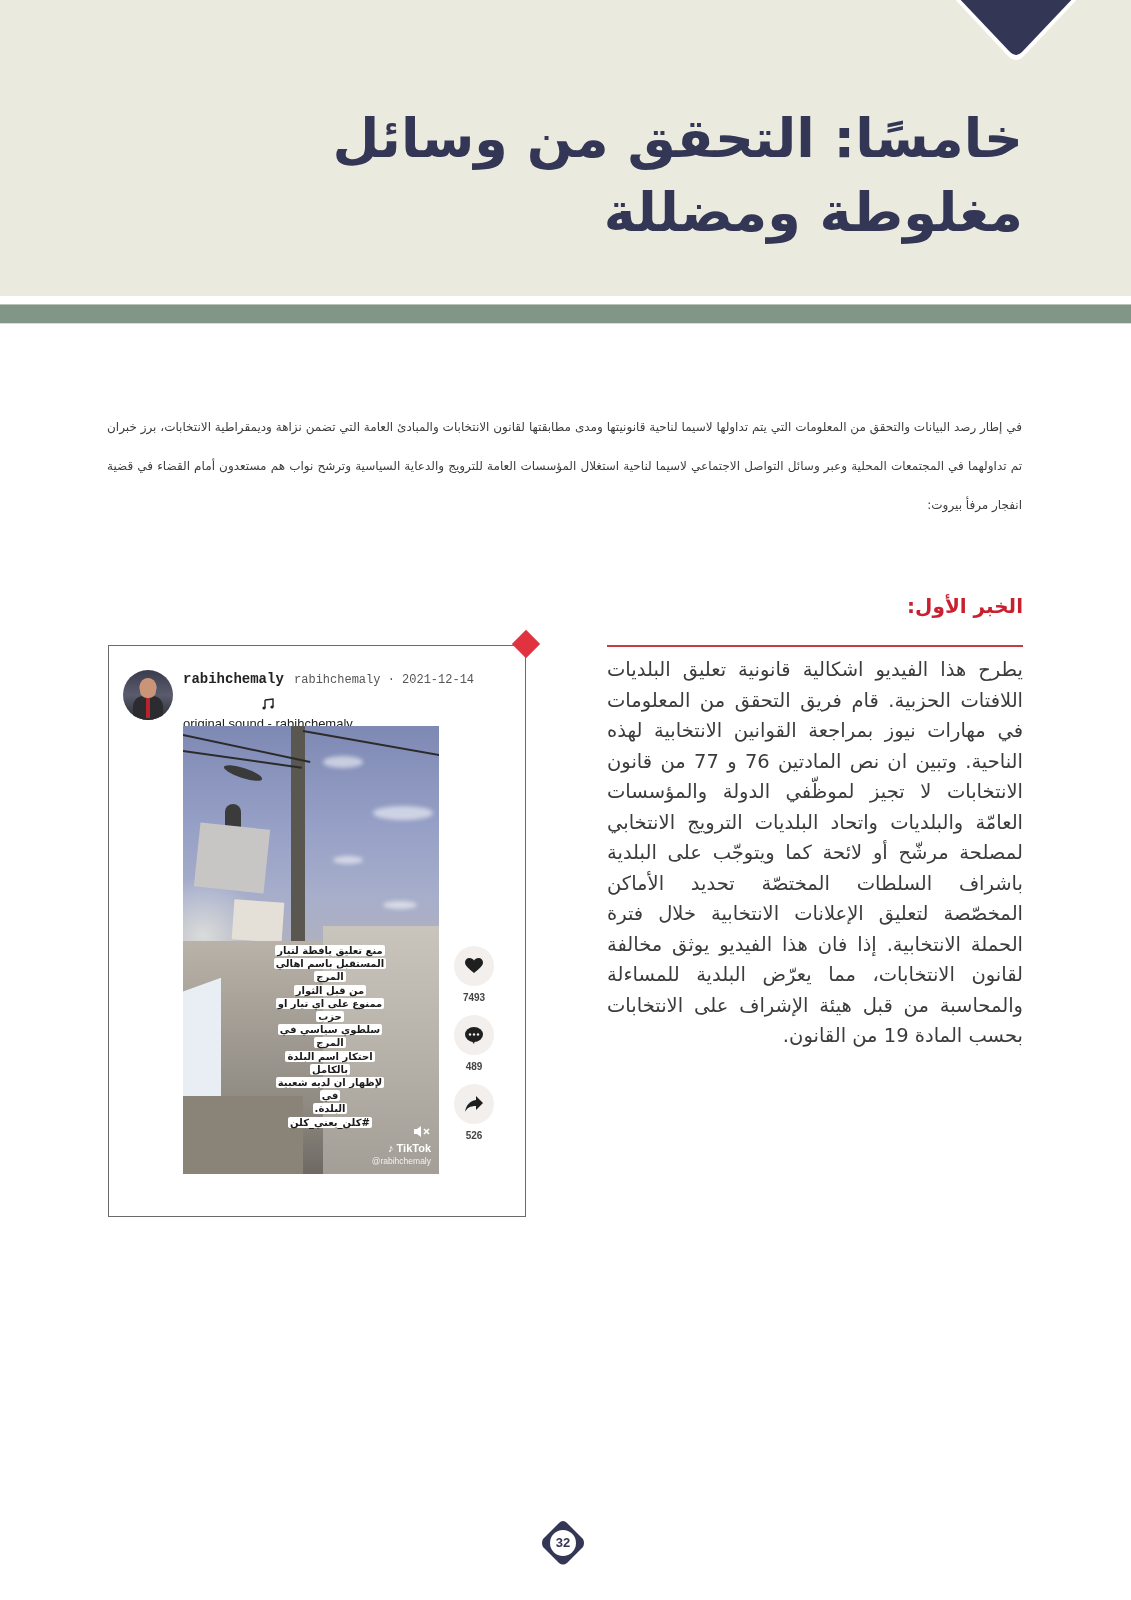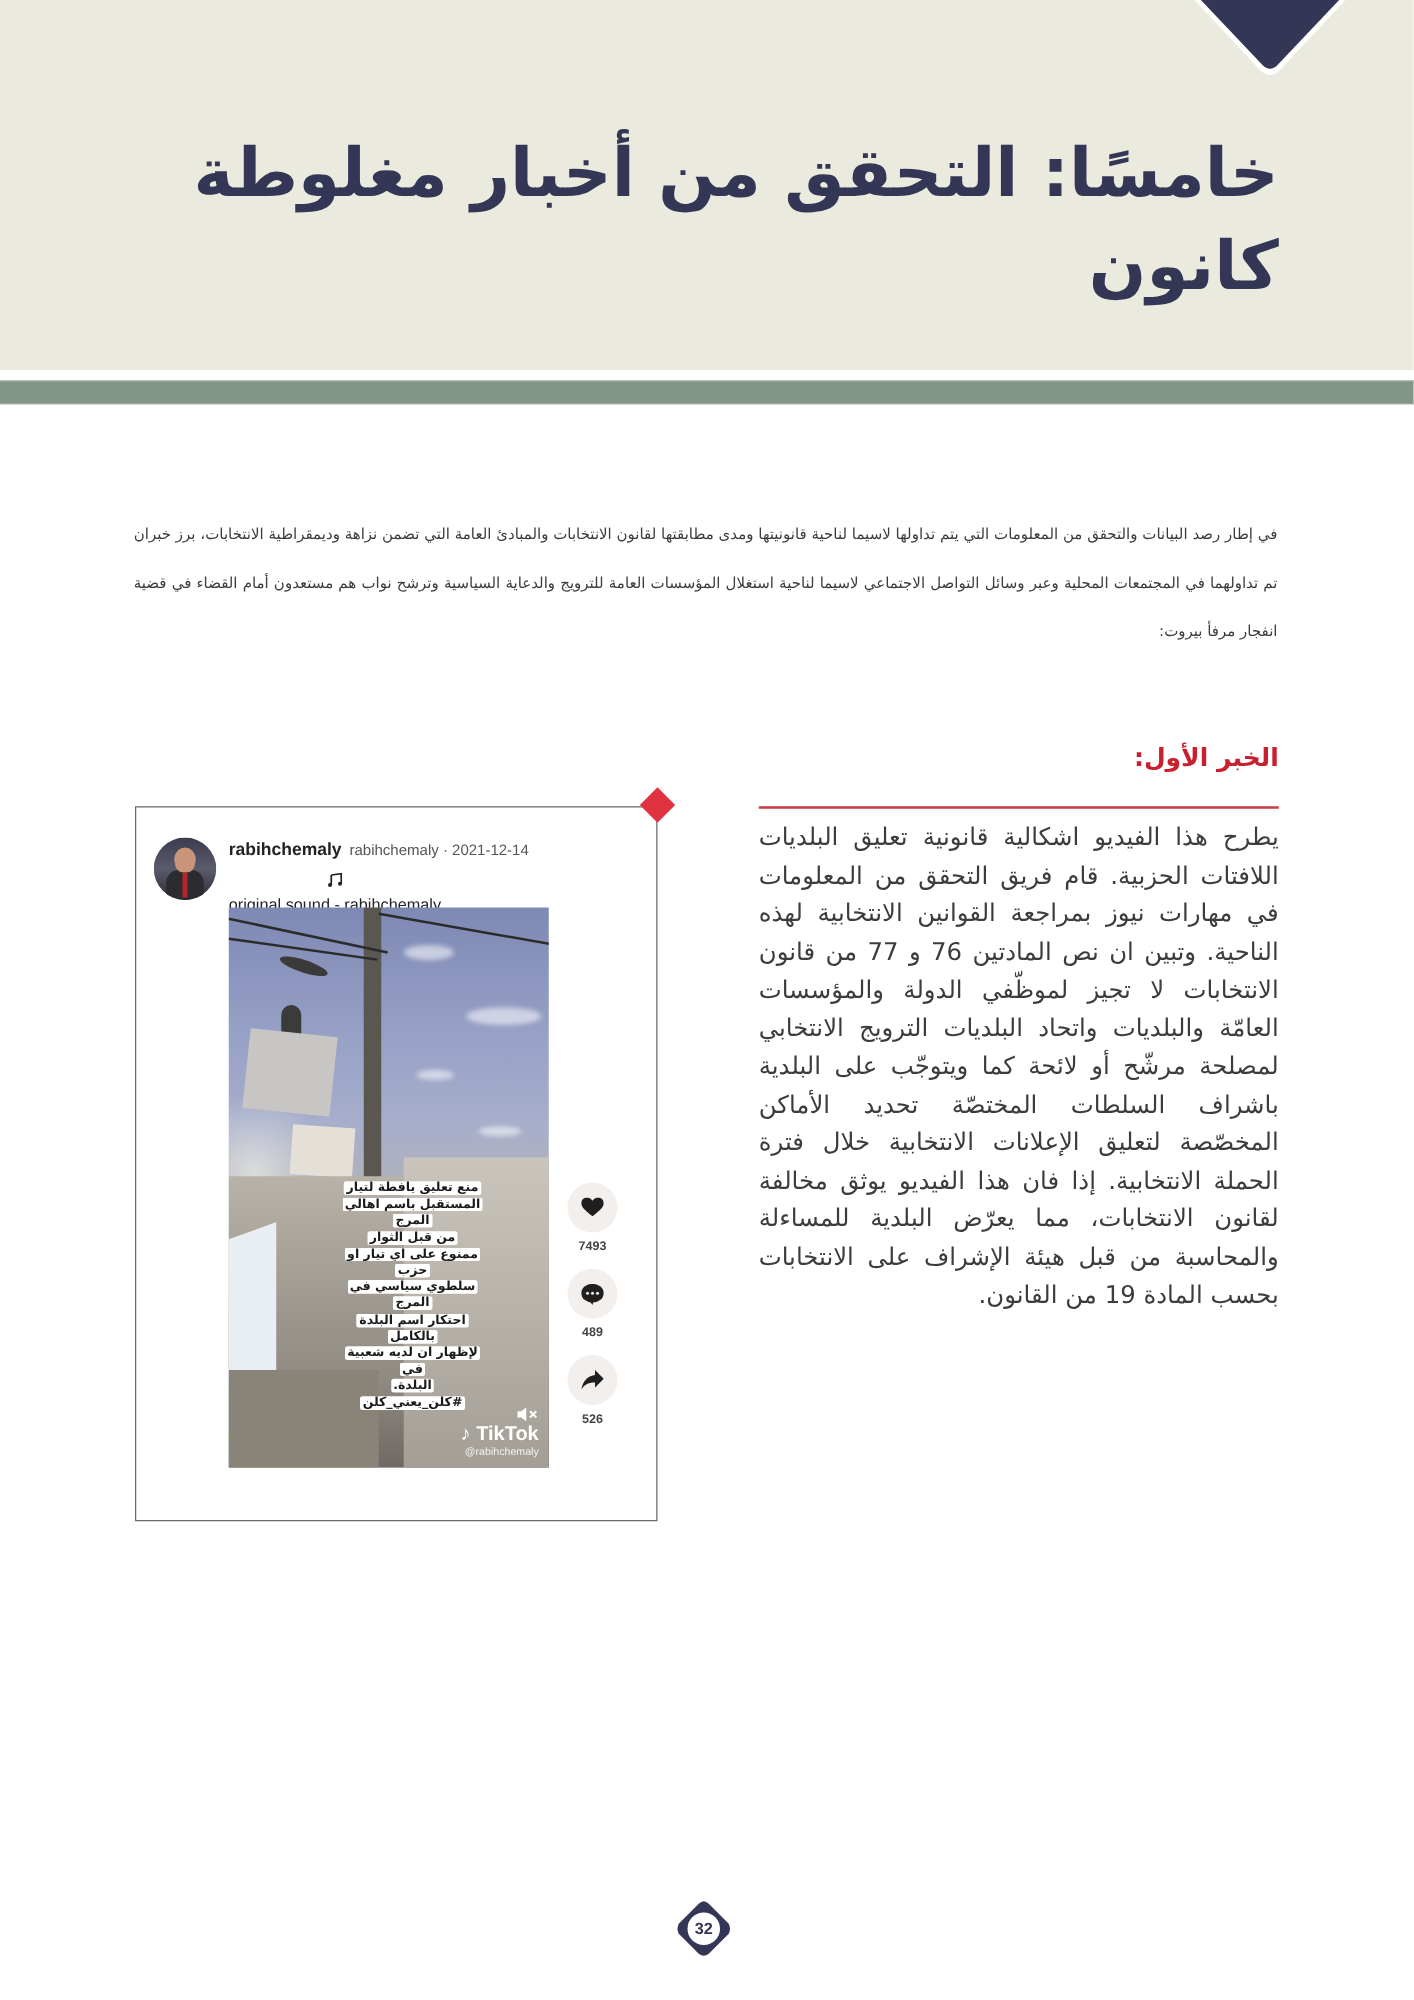--- a/index.html
+++ b/index.html
@@ -69,21 +69,21 @@
   }
   .avatar .tie {
     position: absolute; left: 23px; top: 28px; width: 4px; height: 20px; background: #b5252b;
   }
   .avatar .head {
     position: absolute; left: 17px; top: 8px; width: 16px; height: 20px;
     background: #c99478; border-radius: 8px 8px 7px 7px;
   }
   .author-line {
     position: absolute; left: 74px; top: 25px; white-space: nowrap;
-    font-family: Liberation Sans, sans-serif; font-size: 12px; color: #555;
+    font-family: Liberation Mono, monospace; font-size: 12px; color: #555;
   }
   .author-line .username { font-weight: bold; font-size: 14px; color: #222; margin-right: 3px; }
   .sound-line {
     position: absolute; left: 74px; top: 52px; white-space: nowrap;
     font-family: "Liberation Sans", sans-serif; font-size: 13px; color: #222;
     display: flex; align-items: center; gap: 6px; flex-direction: column;
   }
   .video {
     position: absolute; left: 74px; top: 80px; width: 256px; height: 448px;
     overflow: hidden;
@@ -105,21 +105,21 @@
     position: absolute; left: 88px; top: 218px; width: 118px;
     direction: rtl; text-align: center;
     font-size: 10px; line-height: 13.2px; font-weight: bold; color: #1a1a1a;
   }
   .caption span { background: #ffffff; padding: 0 2px; box-decoration-break: clone; -webkit-box-decoration-break: clone; border-radius: 2px; }
   .tiktok-mark {
     position: absolute; right: 8px; bottom: 8px; text-align: right; color: #fff;
     font-family: "Liberation Sans", sans-serif;
   }
   .tiktok-mute { font-size: 13px; line-height: 13px; }
-  .tiktok-logo { font-size: 16px; font-weight: bold; line-height: 16px; }
+  .tiktok-logo { font-size: 11px; font-weight: bold; line-height: 16px; }
   .tiktok-handle { font-size: 8.5px; opacity: 0.85; margin-left: 48px; }
 
   .actions { position: absolute; left: 344px; top: 300px; width: 42px; }
   .action { text-align: center; margin-bottom: 12px; }
   .action-circle {
     width: 40px; height: 40px; border-radius: 50%; background: #f2efed;
     display: flex; align-items: center; justify-content: center; margin: 0 auto 6px auto;
   }
   .action-count { font-family: Liberation Sans, sans-serif; font-weight: bold; font-size: 10px; color: #444; }
 
@@ -135,21 +135,21 @@
 </head>
 <body>
 
 <div class="header-band"></div>
 
 <svg class="corner-tab" viewBox="0 0 132 70">
   <path d="M0 0 L132 0 L74 62 Q66 70 58 62 Z" fill="#ffffff"></path>
   <path d="M5 0 L127 0 L72 58 Q66 64 60 58 Z" fill="#333654"></path>
 </svg>
 
-<h1 class="page-title">خامسًا: التحقق من أخبار مغلوطة كانون</h1>
+<h1 class="page-title">خامسًا: التحقق من وسائل مغلوطة ومضللة</h1>
 
 <div class="sage-bar"></div>
 
 <p class="intro">في إطار رصد البيانات والتحقق من المعلومات التي يتم تداولها لاسيما لناحية قانونيتها ومدى مطابقتها لقانون الانتخابات والمبادئ العامة التي تضمن نزاهة وديمقراطية الانتخابات، برز خبران تم تداولهما في المجتمعات المحلية وعبر وسائل التواصل الاجتماعي لاسيما لناحية استغلال المؤسسات العامة للترويج والدعاية السياسية وترشح نواب هم مستعدون أمام القضاء في قضية انفجار مرفأ بيروت:</p>
 
 <h2 class="section-heading">الخبر الأول:</h2>
 <div class="section-rule"></div>
 
 <div class="news-body">
   <p>يطرح هذا الفيديو اشكالية قانونية تعليق البلديات اللافتات الحزبية. قام فريق التحقق من المعلومات في مهارات نيوز بمراجعة القوانين الانتخابية لهذه الناحية. وتبين ان نص المادتين 76 و 77 من قانون الانتخابات لا تجيز لموظّفي الدولة والمؤسسات العامّة والبلديات واتحاد البلديات الترويج الانتخابي لمصلحة مرشّح أو لائحة كما ويتوجّب على البلدية باشراف السلطات المختصّة تحديد الأماكن المخصّصة لتعليق الإعلانات الانتخابية خلال فترة الحملة الانتخابية. إذا فان هذا الفيديو يوثق مخالفة لقانون الانتخابات، مما يعرّض البلدية للمساءلة والمحاسبة من قبل هيئة الإشراف على الانتخابات بحسب المادة 19 من القانون.</p>

